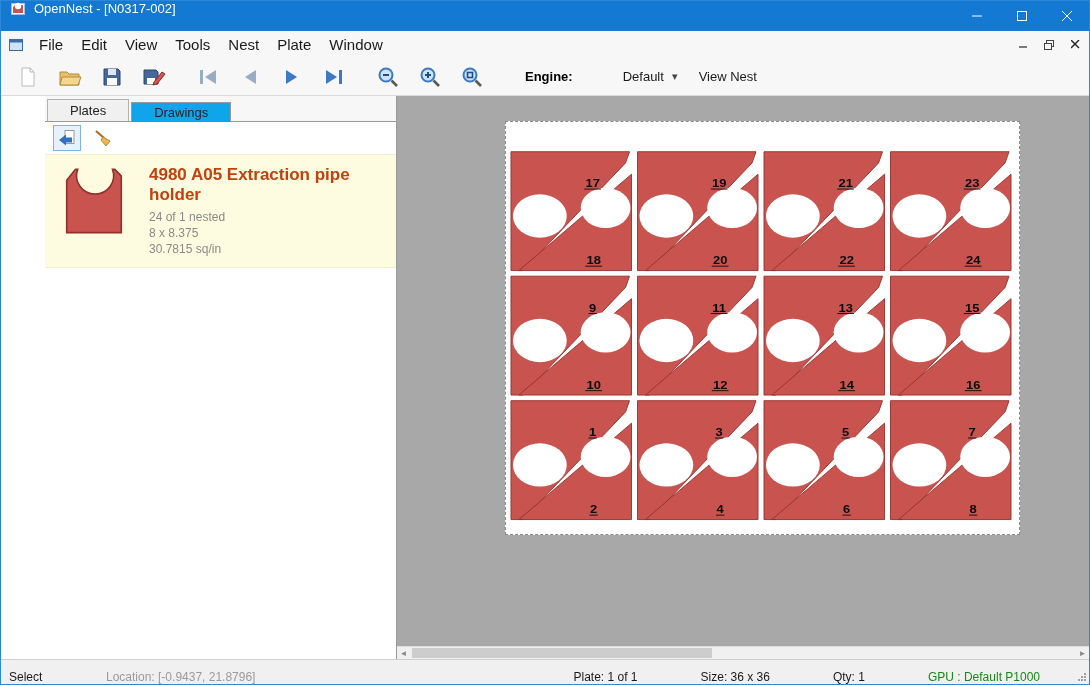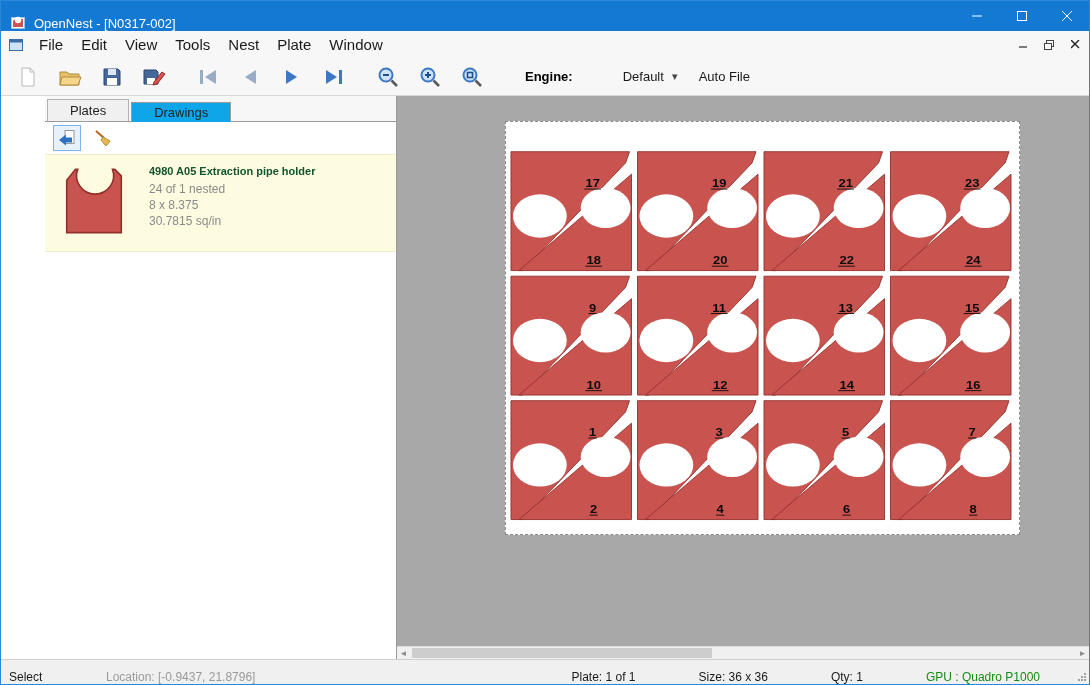--- a/index.html
+++ b/index.html
@@ -11,21 +11,21 @@
   .window {
     width: 1090px; height: 685px;
     border: 1px solid #2b88d8;
     display: flex; flex-direction: column;
     position: relative; overflow: hidden;
     background: #fff;
   }
   
   .titlebar {
     height: 30px; background: #1379d2; color: #fff;
-    display: flex; align-items: flex-end; flex: 0 0 auto;
+    display: flex; align-items: flex-start; flex: 0 0 auto;
   }
   .titlebar .app-icon { margin: 0 8px 0 9px; display: flex; }
   .titlebar .title { font-size: 13px; flex: 1; }
   .win-btn {
     width: 45px; height: 30px; display: flex; align-items: center; justify-content: center;
     cursor: default;
   }
   .win-btn svg { display: block; }
   
   .menubar {
@@ -79,21 +79,21 @@
     width: 28px; height: 26px; display: flex; align-items: center; justify-content: center;
     border: 1px solid transparent;
   }
   .mini-btn.toggled { border: 1px solid #7eb4ea; background: #e7f1fb; }
   .drawing-item {
     display: flex; padding: 10px 8px; background: #fdfce1;
     border-top: 1px solid #f0eecb; border-bottom: 1px solid #f0eecb;
     cursor: default; flex: 0 0 auto;
   }
   .drawing-thumb { margin: 0 20px 0 6px; flex: 0 0 auto; }
-  .drawing-info .t { font-size: 11px; font-weight: bold; color: #14532d; margin-bottom: 4px; }
+  .drawing-info .t { font-size: 17px; font-weight: bold; color: #c2410c; margin-bottom: 4px; }
   .drawing-info .s { font-size: 12px; color: #8a8a8a; line-height: 16px; }
   
   .canvas { flex: 1; background: #a8a8a8; position: relative; overflow: hidden; }
   .plate {
     position: absolute; left: 108px; top: 25px; width: 515px; height: 414px;
     background: #fff; border: 1px dashed #8a8a8a;
   }
   .plate svg { display: block; width: 100%; height: 100%; }
   .hscroll {
     position: absolute; left: 0; right: 0; bottom: 0; height: 13px;
@@ -257,21 +257,21 @@
           <line x1="15.5" y1="15.5" x2="21" y2="21" stroke="#5a5a5a" stroke-width="2.6"></line>
           <rect x="7.5" y="7.5" width="5" height="5" fill="none" stroke="#1f4e8c" stroke-width="1.6"></rect>
         </svg>
       </span>
     </div>
     <span class="engine-label">Engine:</span>
     <div class="engine-combo">
       <span class="val">Default</span>
       <span class="arrow">▾</span>
     </div>
-    <span class="autonest">Auto File</span>
+    <span class="autonest">View Nest</span>
   </div>
 
   <div class="content">
 
     <div class="sidebar">
       <div class="tabstrip">
         <span class="tab">Plates</span>
         <span class="tab active">Drawings</span>
       </div>
       <div class="panel-toolbar">
@@ -443,21 +443,21 @@
     <span class="sb-sep"></span>
     <span class="sb-cell sb-location">Location: [-0.9437, 21.8796]</span>
     <span class="sb-fill"></span>
     <span class="sb-sep"></span>
     <span class="sb-cell">Plate: 1 of 1</span>
     <span class="sb-sep"></span>
     <span class="sb-cell">Size: 36 x 36</span>
     <span class="sb-sep"></span>
     <span class="sb-cell">Qty: 1</span>
     <span class="sb-sep"></span>
-    <span class="sb-cell" style="color:#168a16;">GPU : Quadro P1000</span>
+    <span class="sb-cell" style="color:#168a16;">GPU : Default P1000</span>
     <span class="sb-grip">
       <svg width="10" height="10" viewBox="0 0 10 10">
         <rect x="7" y="1" width="2" height="2" fill="#a0a0a0"></rect>
         <rect x="7" y="4" width="2" height="2" fill="#a0a0a0"></rect>
         <rect x="4" y="4" width="2" height="2" fill="#a0a0a0"></rect>
         <rect x="7" y="7" width="2" height="2" fill="#a0a0a0"></rect>
         <rect x="4" y="7" width="2" height="2" fill="#a0a0a0"></rect>
         <rect x="1" y="7" width="2" height="2" fill="#a0a0a0"></rect>
       </svg>
     </span>

